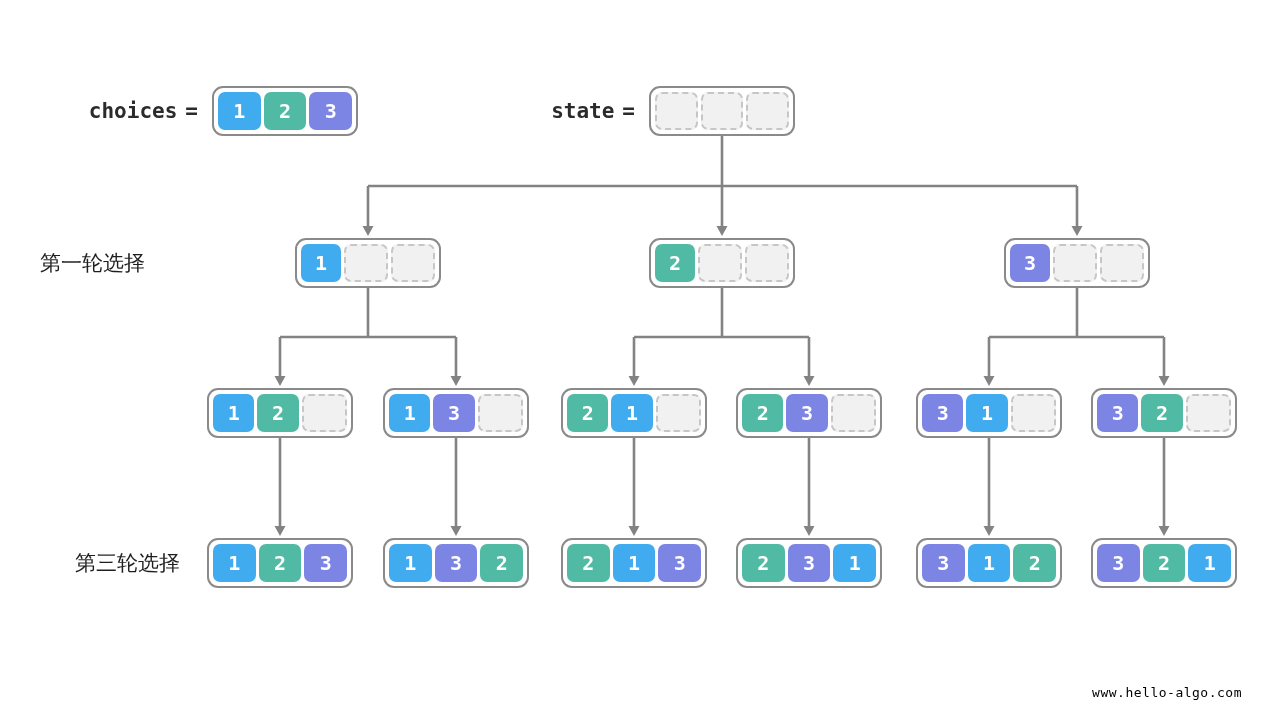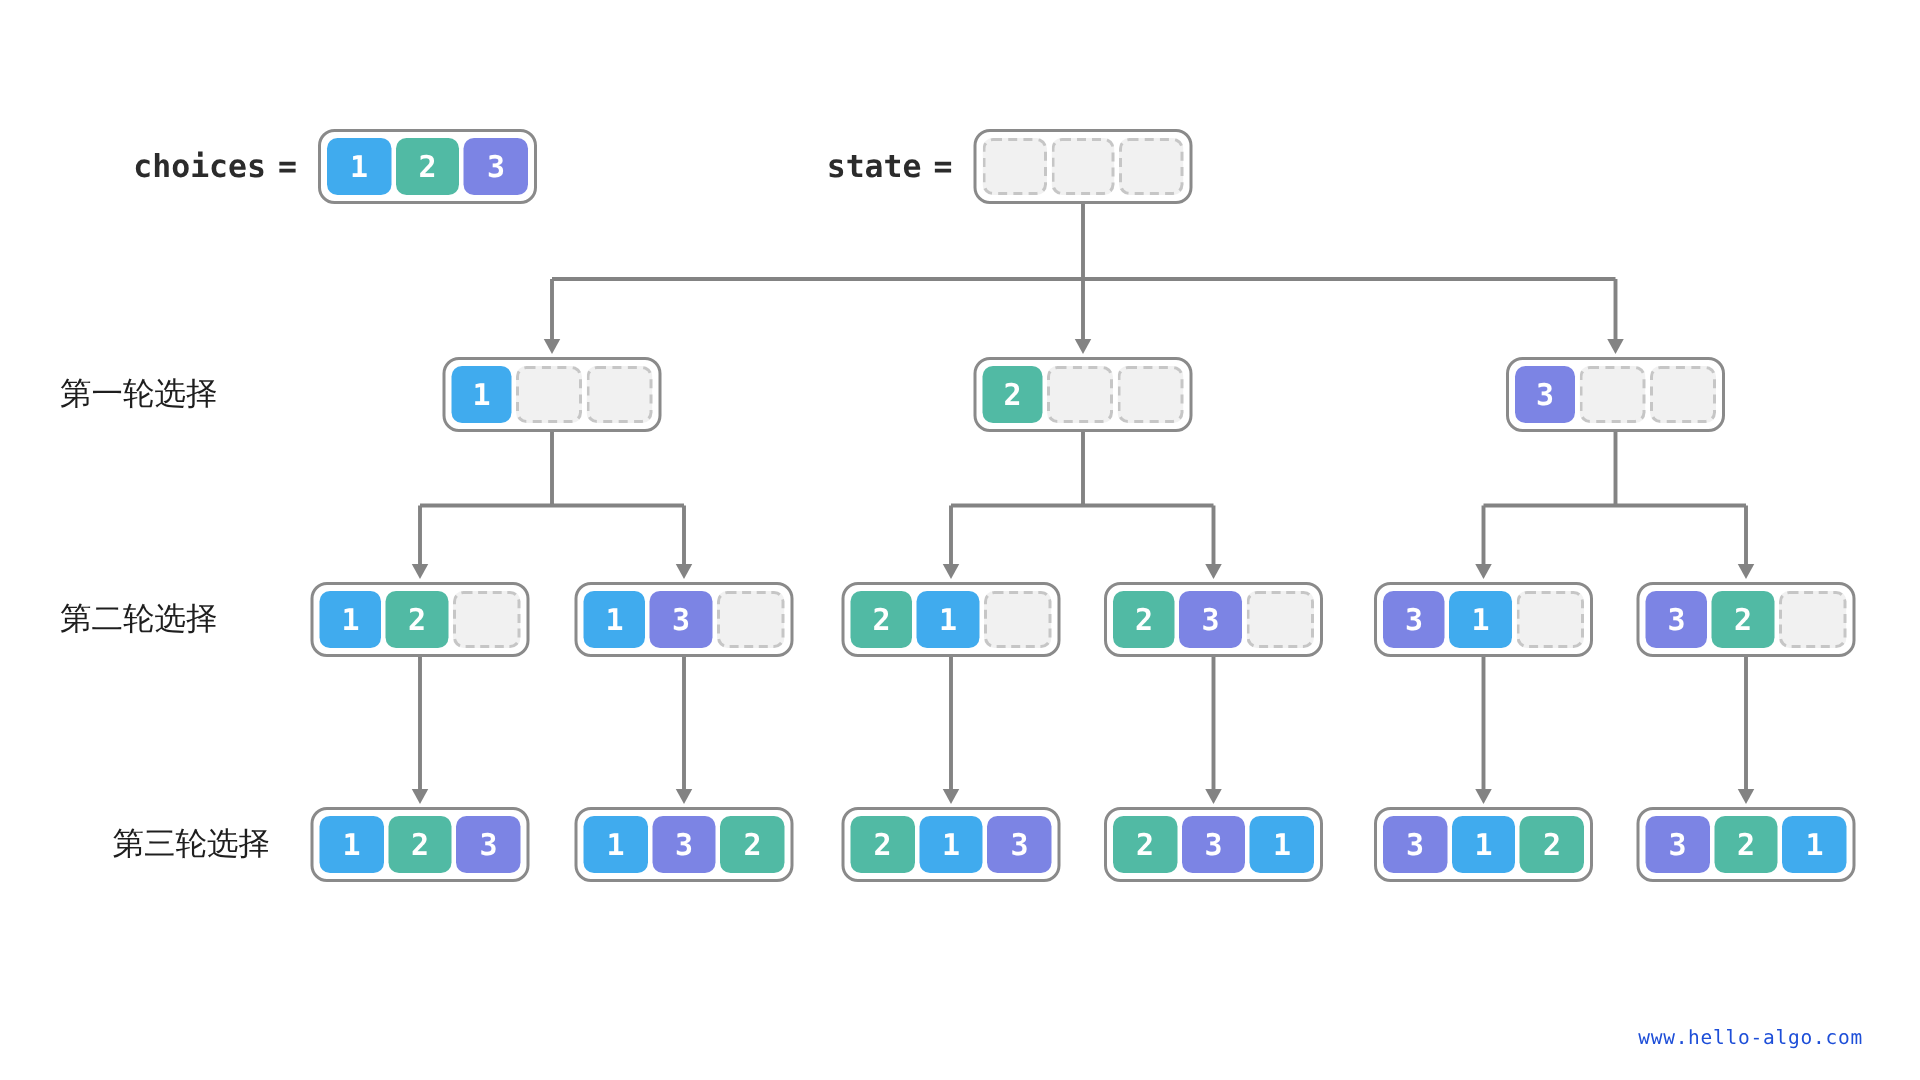--- a/index.html
+++ b/index.html
@@ -32,21 +32,21 @@
   .hlabel .eq { margin-left: 8px; }
 
   .row-label {
     position: absolute; left: 40px; height: 50px; line-height: 50px;
     font-size: 21px; color: #1e1e1e; font-family: "Liberation Sans", sans-serif;
     white-space: nowrap;
   }
   .watermark {
     position: absolute; right: 38px; bottom: 20px;
     font-family: "DejaVu Sans Mono", monospace; font-size: 13px;
-    color: #1d4ed8; letter-spacing: 0.5px;
+    color: #000000; letter-spacing: 0.5px;
   }
 </style>
 </head>
 <body>
 
 <div id="stage">
   <svg id="connectors" width="1280" height="720" viewBox="0 0 1280 720">
       <path d="M722 136 V186 M368 186 H1077 M368 186 V227 M722 186 V227 M1077 186 V227 M368 288 V337 M280 337 H456 M280 337 V377 M456 337 V377 M722 288 V337 M634 337 H809 M634 337 V377 M809 337 V377 M1077 288 V337 M989 337 H1164 M989 337 V377 M1164 337 V377 M280 438 V527 M456 438 V527 M634 438 V527 M809 438 V527 M989 438 V527 M1164 438 V527" fill="none" stroke="#838383" stroke-width="2.6"></path>
       <polygon points="362.5,226 373.5,226 368,236" fill="#838383"></polygon>
       <polygon points="716.5,226 727.5,226 722,236" fill="#838383"></polygon>
@@ -93,21 +93,20 @@
     <div class="node" style="left: 649px; top: 238px;">
       <div class="cell filled" style="background: rgb(81, 186, 164);">2</div>
       <div class="cell empty"></div>
       <div class="cell empty"></div>
     </div>
     <div class="node" style="left: 1004px; top: 238px;">
       <div class="cell filled" style="background: rgb(124, 132, 228);">3</div>
       <div class="cell empty"></div>
       <div class="cell empty"></div>
     </div>
-    <div class="row-label" style="top: 388px;">第二轮选择</div>
     <div class="node" style="left: 207px; top: 388px;">
       <div class="cell filled" style="background: rgb(64, 171, 238);">1</div>
       <div class="cell filled" style="background: rgb(81, 186, 164);">2</div>
       <div class="cell empty"></div>
     </div>
     <div class="node" style="left: 383px; top: 388px;">
       <div class="cell filled" style="background: rgb(64, 171, 238);">1</div>
       <div class="cell filled" style="background: rgb(124, 132, 228);">3</div>
       <div class="cell empty"></div>
     </div>

